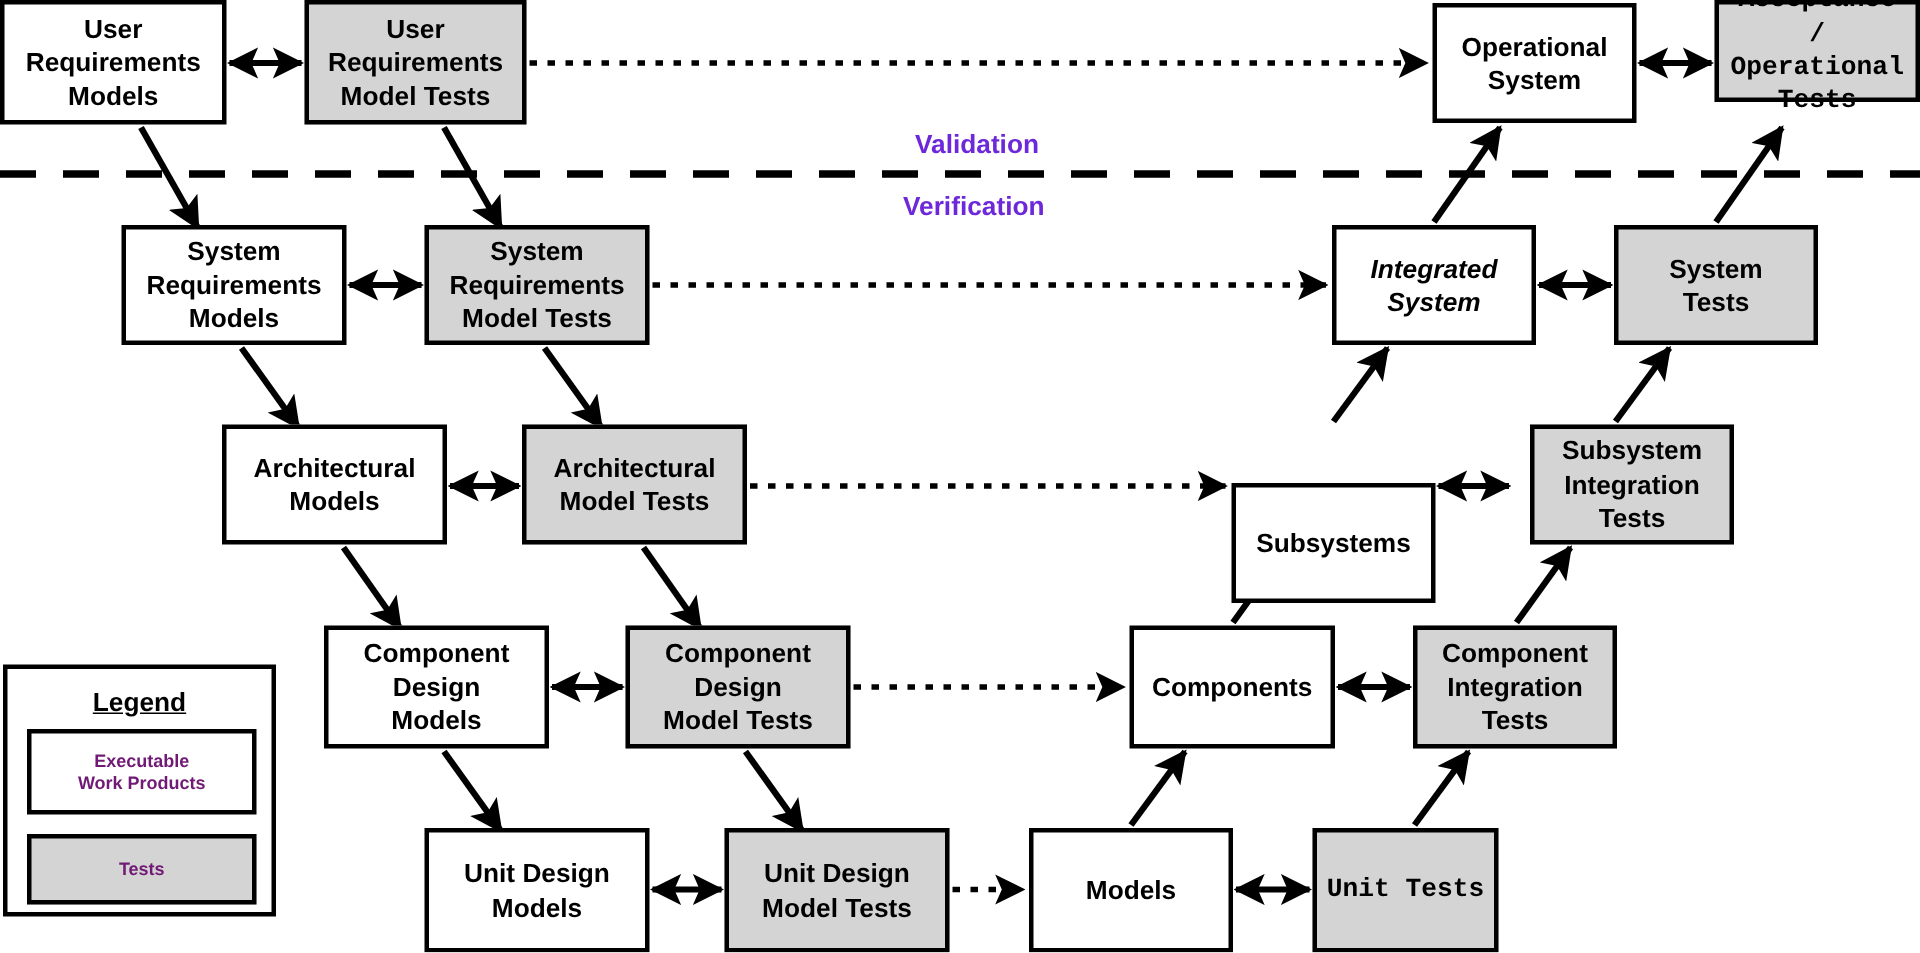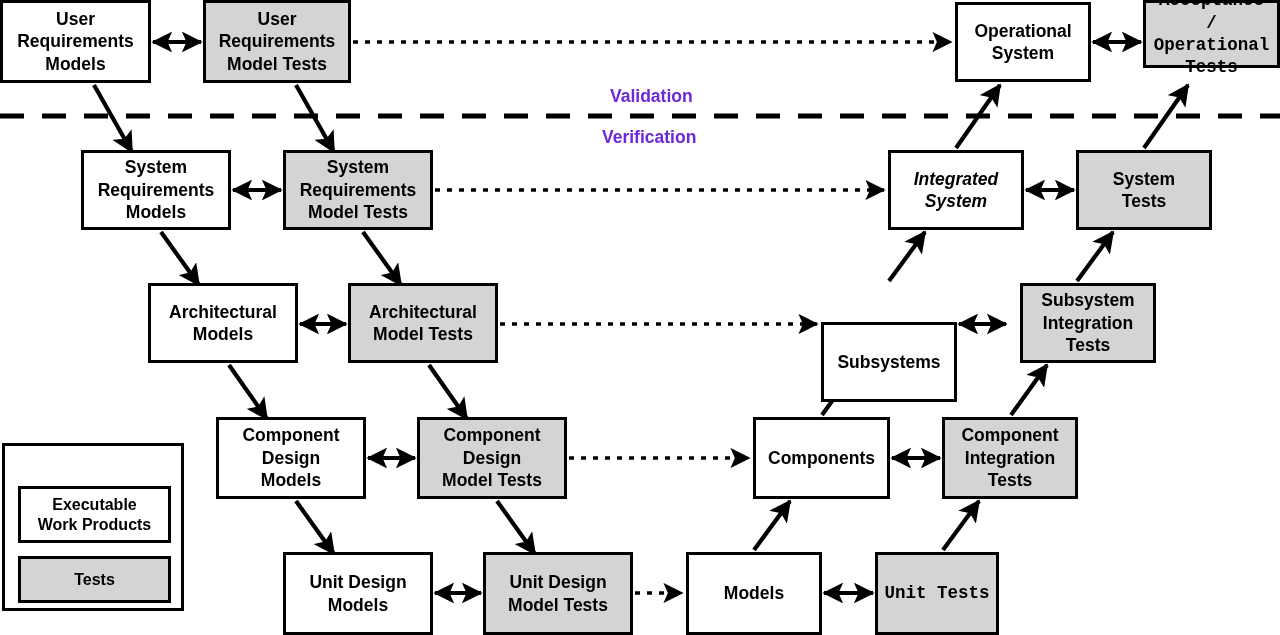--- a/index.html
+++ b/index.html
@@ -75,23 +75,23 @@
     position: absolute;
     left: 13px;
     width: 153px;
     box-sizing: border-box;
     border: 3px solid #000000;
     display: flex;
     align-items: center;
     justify-content: center;
     text-align: center;
     font-weight: bold;
-    font-size: 16px;
+    font-size: 12px;
     line-height: 1.25;
-    color: #000000;
+    color: #701a75;
   }
   #legend-exec {
     top: 40px;
     height: 57px;
     background: #ffffff;
   }
   #legend-tests {
     top: 110px;
     height: 47px;
     background: #d4d4d4;
@@ -221,17 +221,18 @@
       </div>
       <div class="node" style="left: 686px; top: 552px; width: 136px; height: 83px;">
         <span>Models</span>
       </div>
       <div class="node test" style="left: 875px; top: 552px; width: 124px; height: 83px; font-family: Liberation Mono, monospace;">
         <span>Unit Tests</span>
       </div>
     </div>
 
   <div id="legend-box">
+    <div id="legend-title">Legend</div>
     <div id="legend-exec" class="legend-swatch">Executable<br>Work Products</div>
     <div id="legend-tests" class="legend-swatch">Tests</div>
   </div>
 
 </div>
 
 </body></html>

